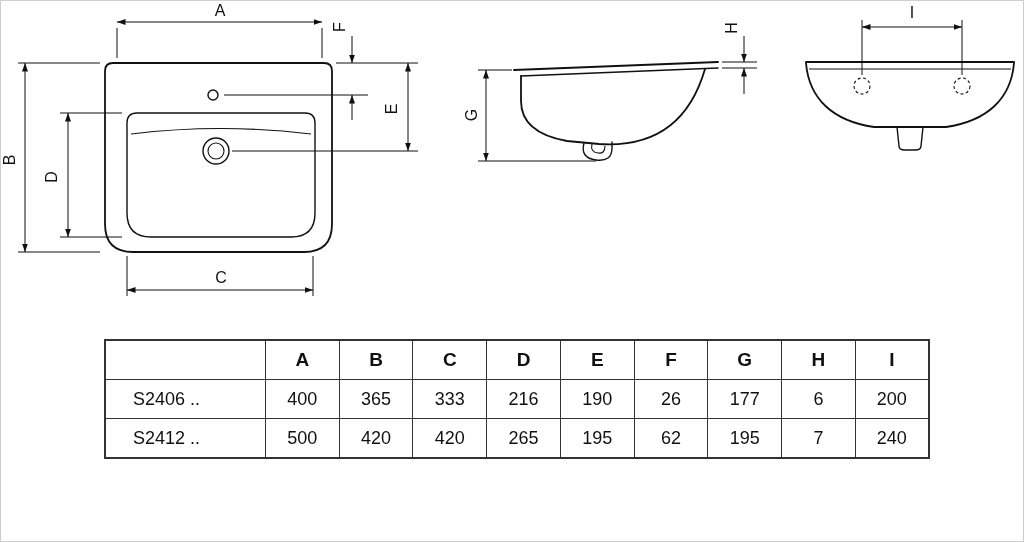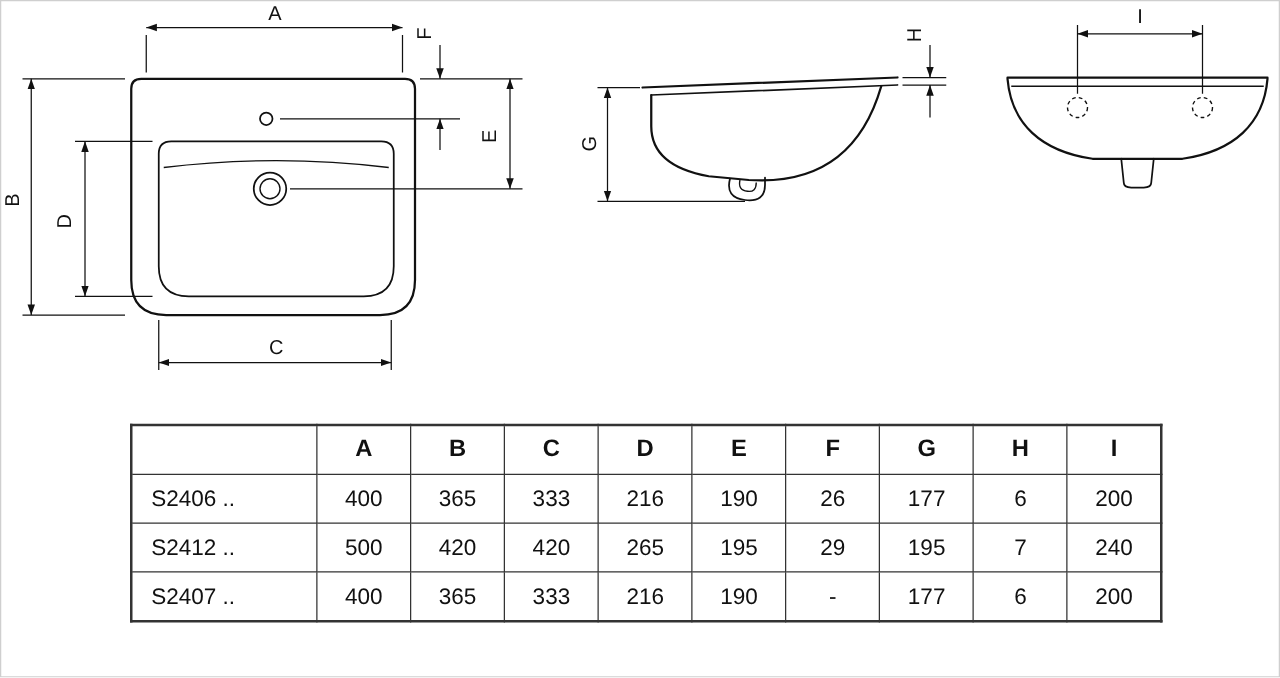--- a/index.html
+++ b/index.html
@@ -20,21 +20,21 @@
   table.dim-table {
     position:absolute; left:104px; top:339px; width:826px;
     border-collapse:collapse; table-layout:fixed;
     border:2px solid #333;
   }
   .dim-table th, .dim-table td {
     border:1.5px solid #333; height:38px; text-align:center;
     font-size:18px; color:#111; padding:0;
   }
   .dim-table th { font-size:19px; font-weight:bold; }
-  .dim-table .model-col { width:132px; text-align:left; padding-left:15px; }
+  .dim-table .model-col { width:132px; text-align:left; padding-left:27px; }
 </style>
 </head>
 <body>
 
 <div class="page">
 
   <svg class="drawings" width="1024" height="330" viewBox="0 0 1024 330">
     <defs>
       <marker id="arr" viewBox="0 0 9 8" refX="8.5" refY="4" markerWidth="9" markerHeight="8" orient="auto-start-reverse">
         <path d="M0 1 L8.5 4 L0 7 z" fill="#111"></path>
@@ -160,33 +160,21 @@
         <td>6</td>
         <td>200</td>
       </tr>
       <tr>
         <td class="model-col">S2412 ..</td>
         <td>500</td>
         <td>420</td>
         <td>420</td>
         <td>265</td>
         <td>195</td>
-        <td>29</td>
+        <td>62</td>
         <td>195</td>
         <td>7</td>
         <td>240</td>
-      </tr>
-      <tr>
-        <td class="model-col">S2407 ..</td>
-        <td>400</td>
-        <td>365</td>
-        <td>333</td>
-        <td>216</td>
-        <td>190</td>
-        <td>-</td>
-        <td>177</td>
-        <td>6</td>
-        <td>200</td>
       </tr>
     </tbody>
   </table>
 
 </div>
 
 </body></html>

